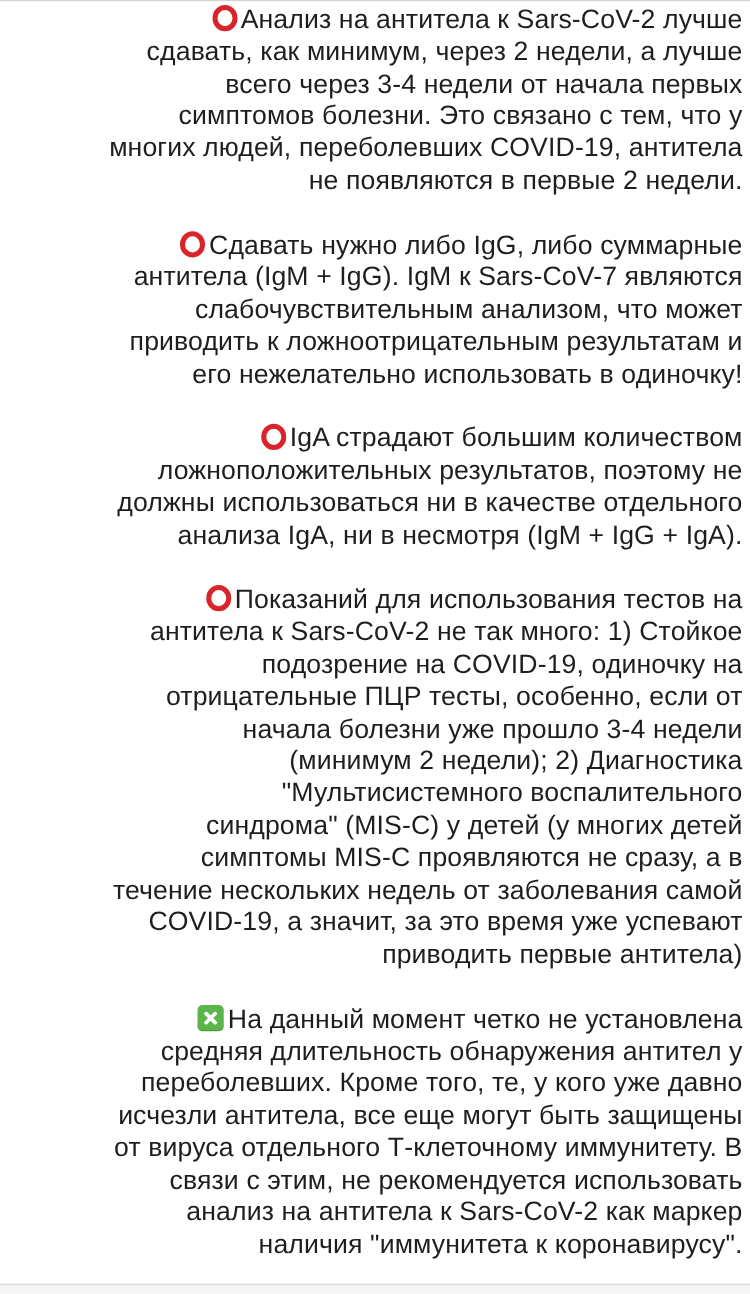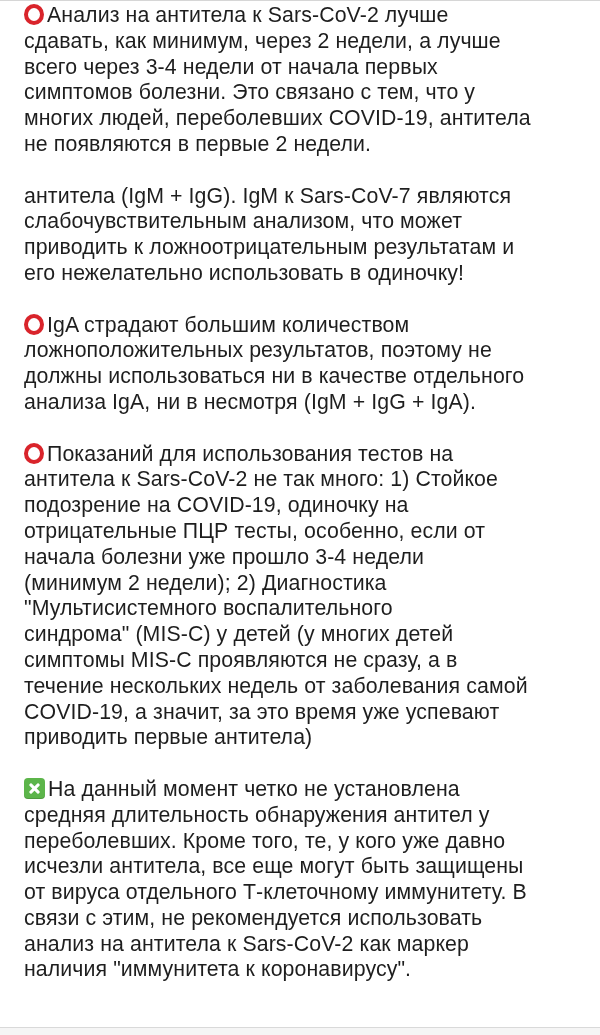--- a/index.html
+++ b/index.html
@@ -26,20 +26,21 @@
       width: 570px;
       font-family: "Liberation Sans", sans-serif;
       font-size: 21.3px;
       line-height: 25.8px;
       color: #1e1e1e;
       letter-spacing: 0.1px;
     }
     .para {
       margin: 0 0 25.8px 0;
       white-space: normal;
+      text-align: right;
     }
     .line {
       display: block;
       white-space: nowrap;
     }
     .icon {
       display: inline-block;
       width: 20px;
       height: 20px;
       vertical-align: -3px;
@@ -90,20 +91,21 @@
   <p class="para">
     <span class="line"><span class="icon icon-circle"></span><span>Анализ на антитела к Sars-CoV-2 лучше</span></span>
     <span class="line">сдавать, как минимум, через 2 недели, а лучше</span>
     <span class="line">всего через 3-4 недели от начала первых</span>
     <span class="line">симптомов болезни. Это связано с тем, что у</span>
     <span class="line">многих людей, переболевших COVID-19, антитела</span>
     <span class="line">не появляются в первые 2 недели.</span>
   </p>
 
   <p class="para">
+    <span class="line"><span class="icon icon-circle"></span><span>Сдавать нужно либо IgG, либо суммарные</span></span>
     <span class="line">антитела (IgM + IgG). IgM к Sars-CoV-7 являются</span>
     <span class="line">слабочувствительным анализом, что может</span>
     <span class="line">приводить к ложноотрицательным результатам и</span>
     <span class="line">его нежелательно использовать в одиночку!</span>
   </p>
 
   <p class="para">
     <span class="line"><span class="icon icon-circle"></span><span>IgA страдают большим количеством</span></span>
     <span class="line">ложноположительных результатов, поэтому не</span>
     <span class="line">должны использоваться ни в качестве отдельного</span>

